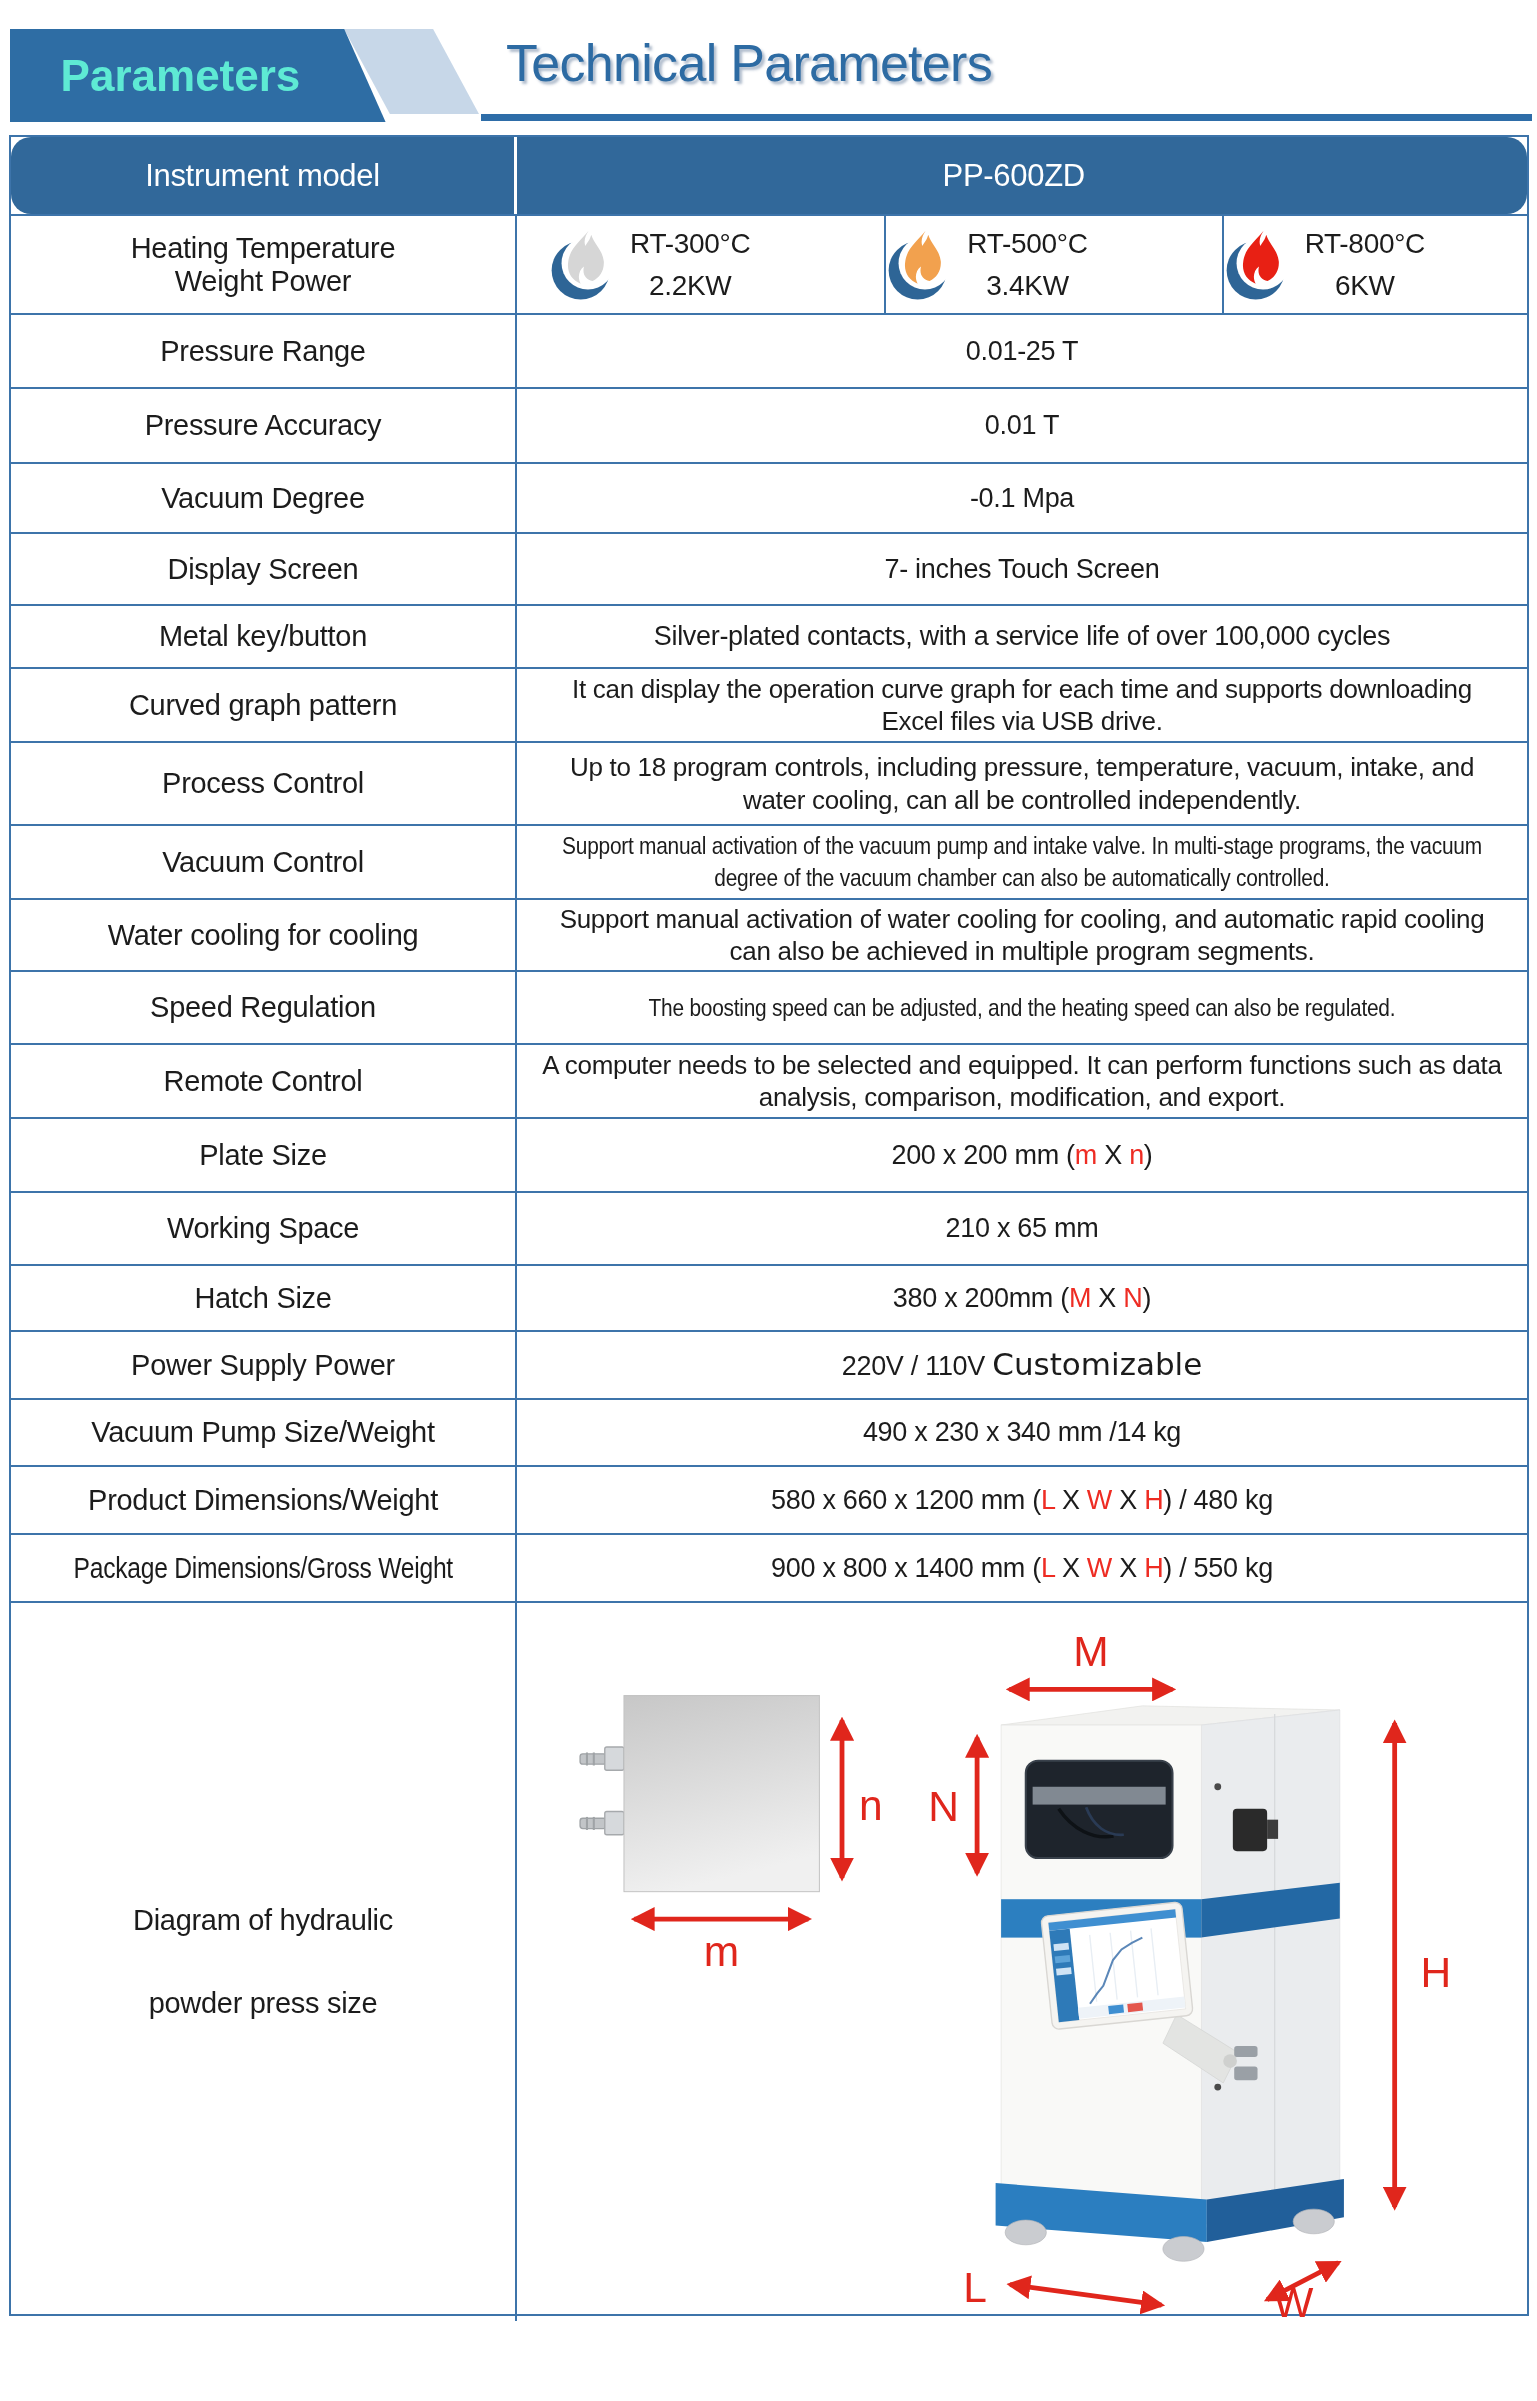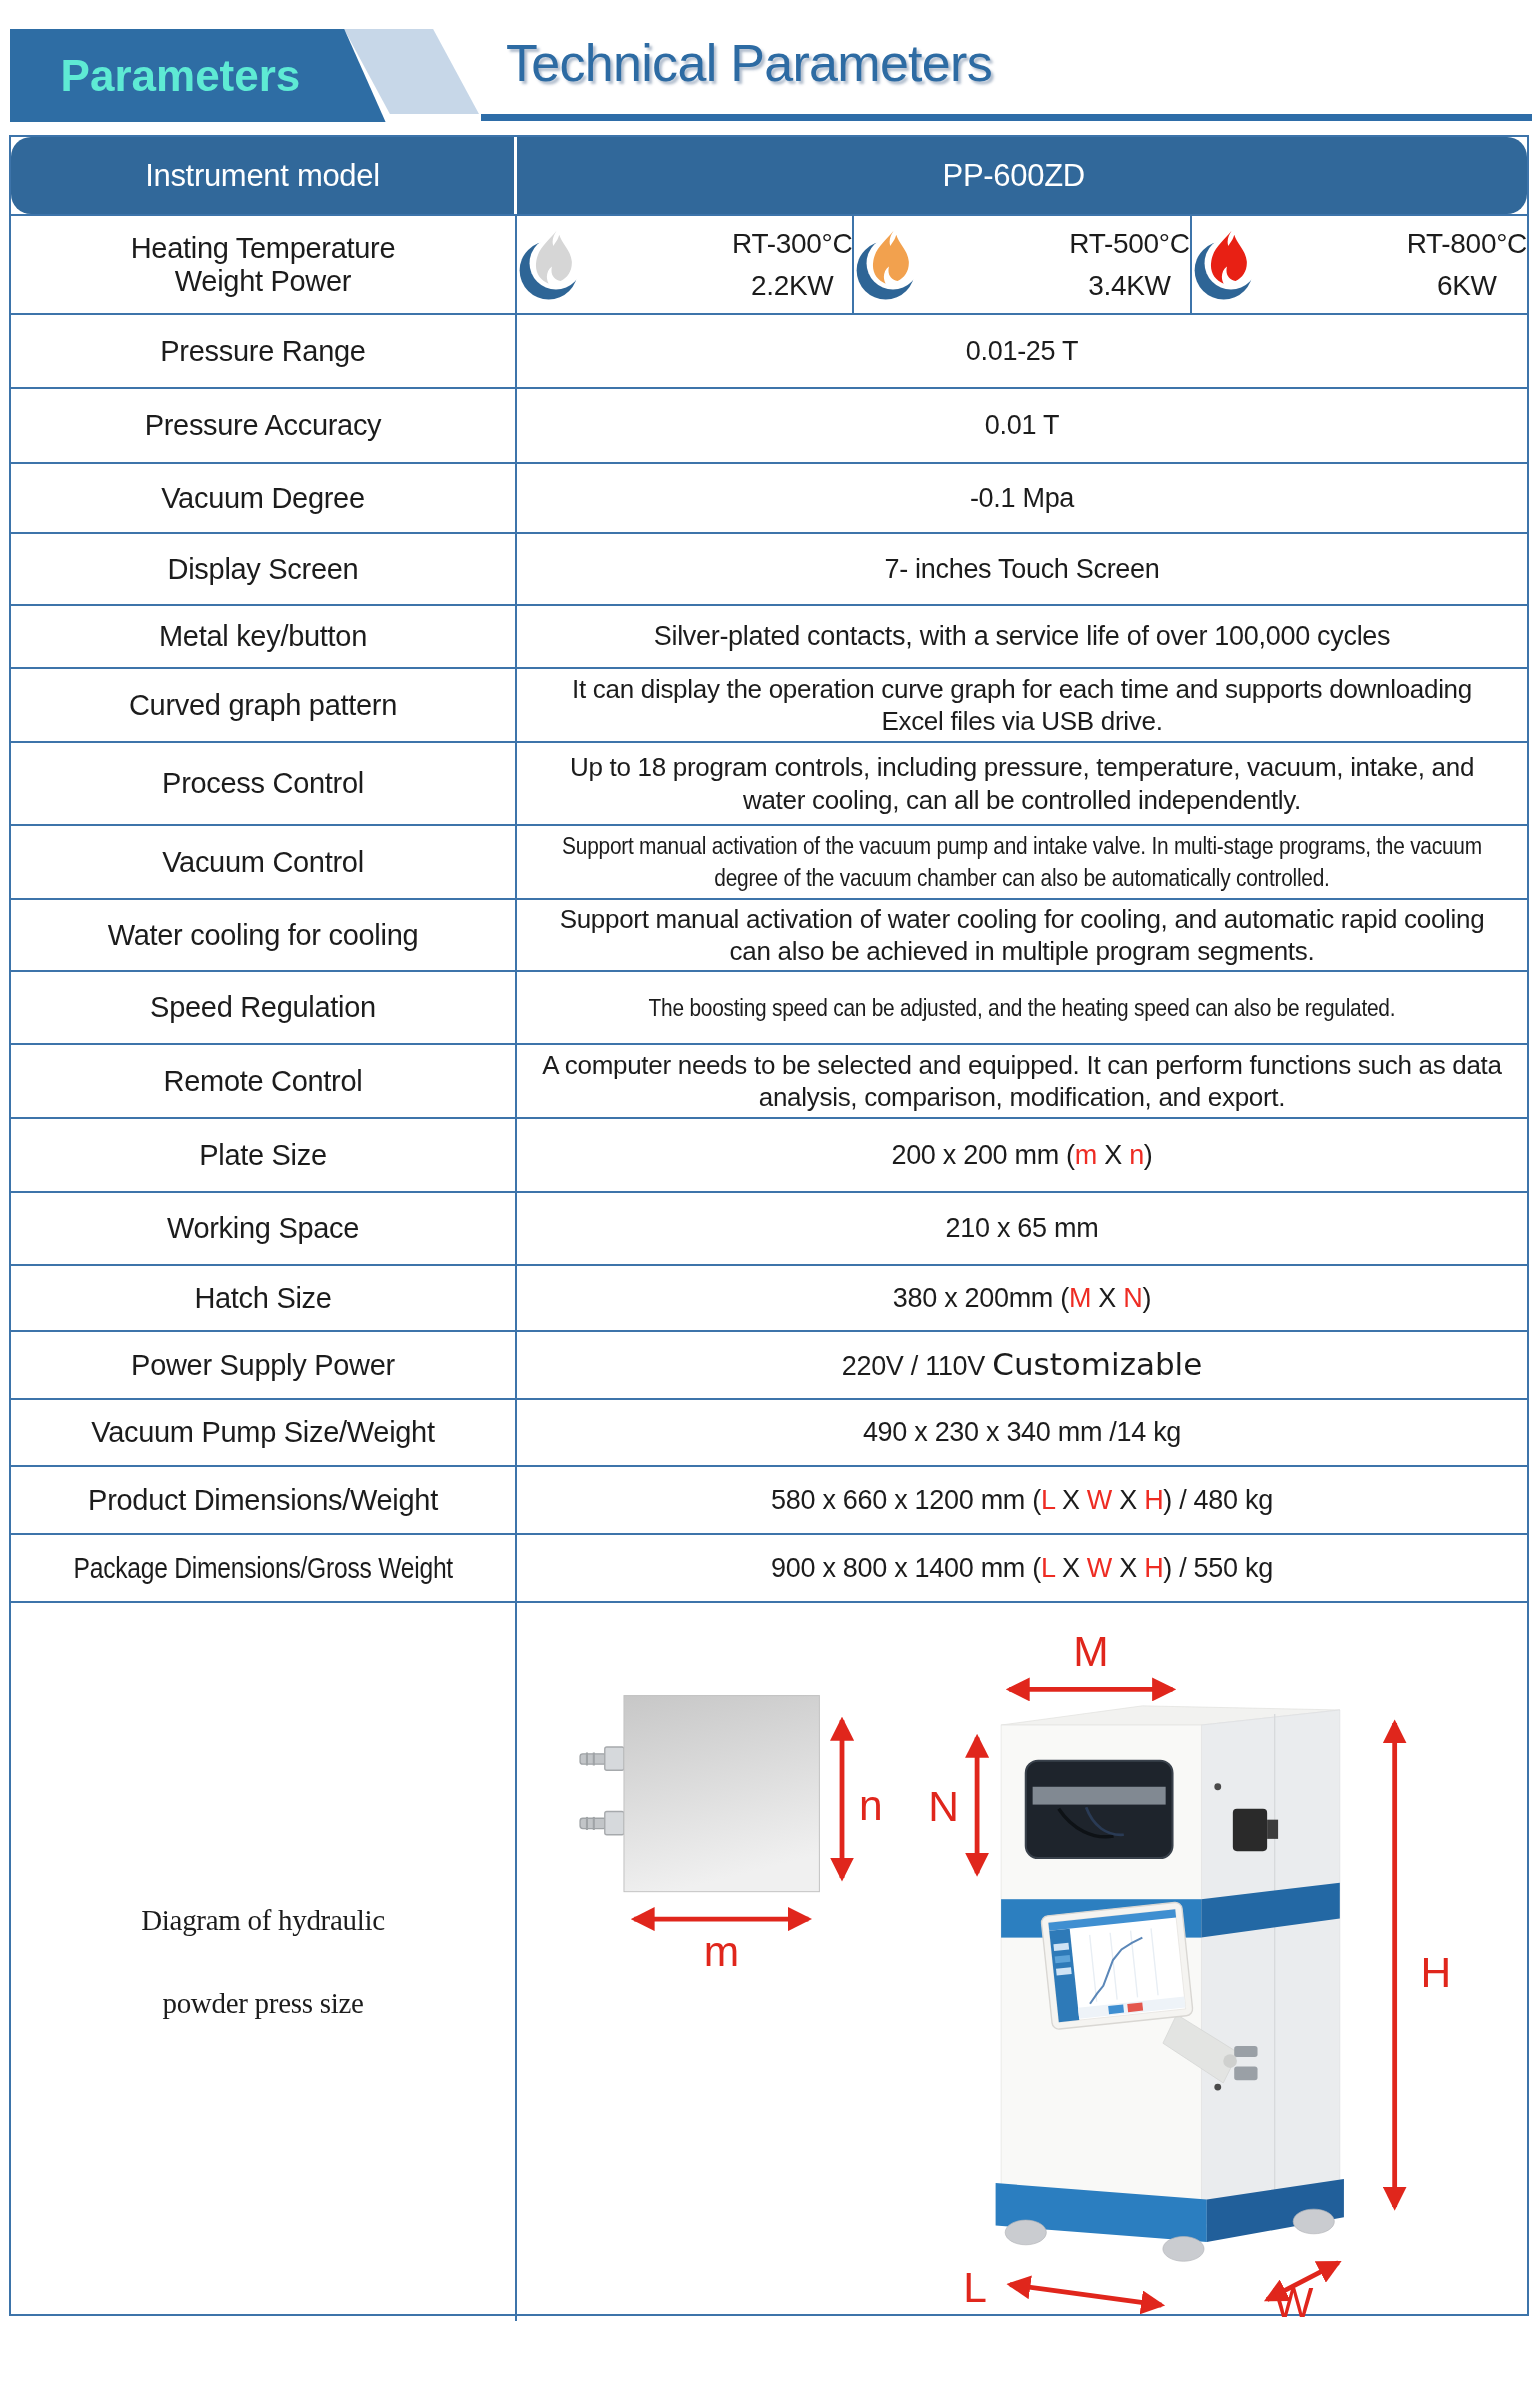--- a/index.html
+++ b/index.html
@@ -39,27 +39,27 @@
   .alt{font-family:"DejaVu Sans",sans-serif;font-size:31px;letter-spacing:0;}
   .sx{width:117.6%;flex:none;transform:scaleX(0.85);transform-origin:center center;}
   span.sx{display:block;}
 
   .hdr{background:var(--hdr);height:77px;border-radius:20px;}
   .hdr .lcell{border-right:3.4px solid #ffffff;color:#ffffff;font-size:31px;}
   .hdr .rcell{color:#ffffff;font-size:31px;padding-left:8px;}
 
   .heat{height:99px;}
   .heat .rcell{padding:0;}
-  .hopt{flex:1;display:flex;align-items:center;justify-content:space-between;gap:15px;height:100%;box-sizing:border-box;}
+  .hopt{flex:1;display:flex;align-items:center;justify-content:flex-start;gap:15px;height:100%;box-sizing:border-box;margin-left:32px;}
   .hopt + .hopt{border-left:2.1px solid var(--line);}
   .flame{width:66px;height:73px;flex:none;}
   .htext{text-align:center;font-size:28px;line-height:1.5;}
 
   .diag{flex:1;}
-  .diag .lcell{font-size:29px;font-family:Liberation Serif, serif;}
+  .diag .lcell{font-size:29px;}
   .diag .lcell .dl{margin:24.6px 0;}
   .diag .rcell{padding:0;}
   svg.diagram{width:100%;height:100%;display:block;}
   .dim{fill:#e0261c;font-size:62px;font-family:"Liberation Sans",sans-serif;}
 </style>
 </head>
 <body>
 
 <div class="page">
 

